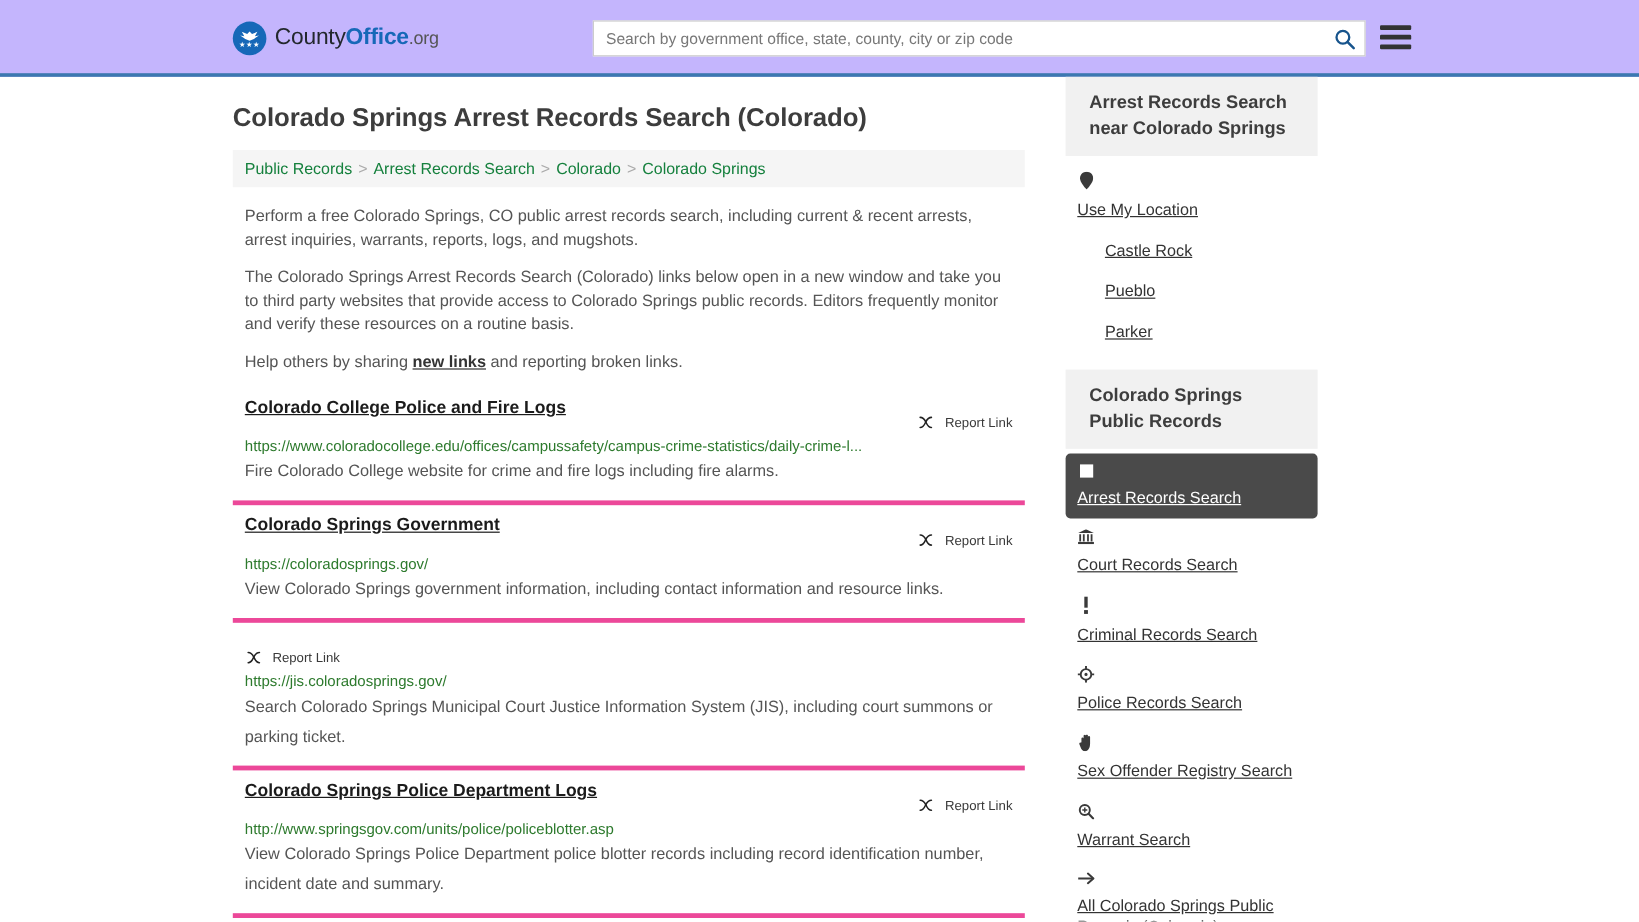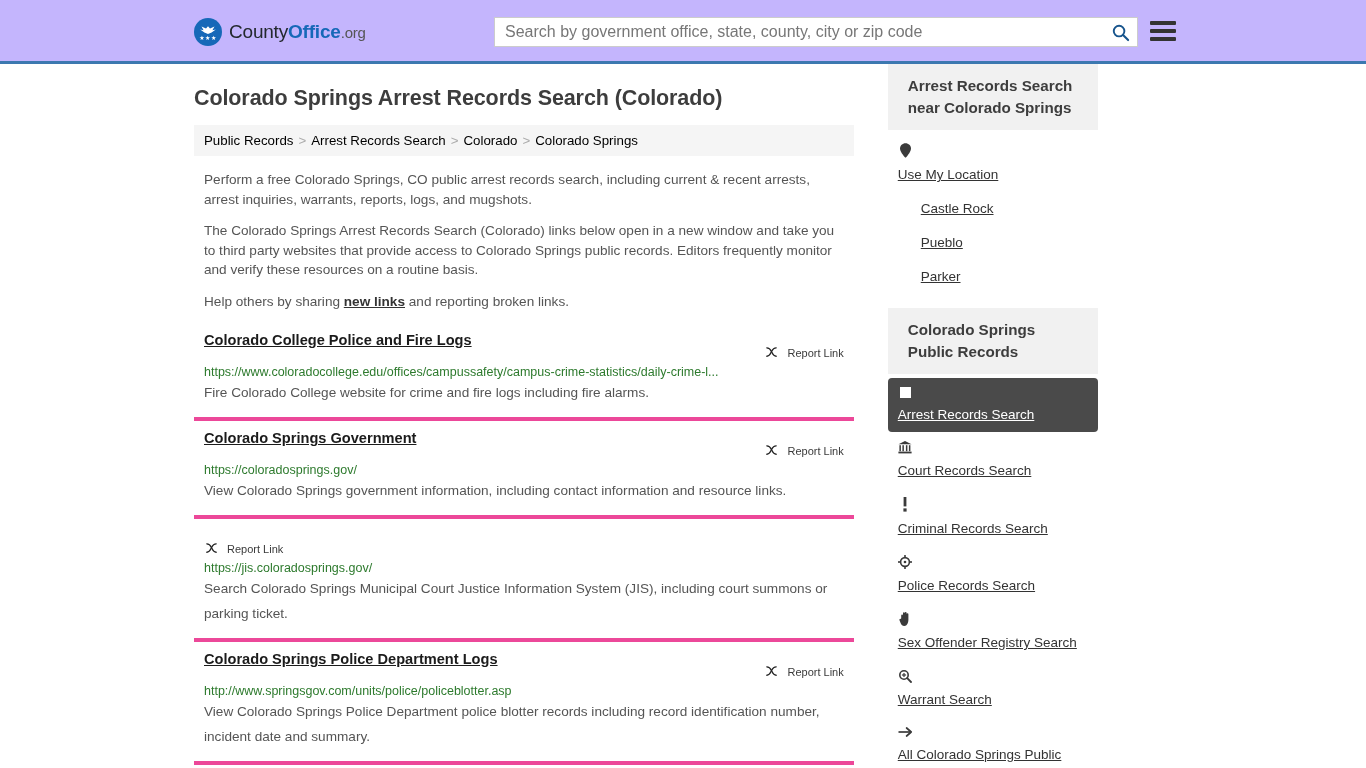--- a/index.html
+++ b/index.html
@@ -71,21 +71,21 @@
     border: 1px solid #ccc;
     display: flex;
     align-items: center;
   }
   .search-input {
     flex: 1;
     border: none;
     outline: none;
     height: 100%;
     padding: 2px 10px;
-    font-size: 16px;
+    font-size: 13px;
     font-family: "Liberation Sans", sans-serif;
     color: #333;
     background: transparent;
   }
   .search-input::placeholder { color: #777; }
   .search-btn {
     width: 34px; height: 28px;
     background: transparent;
     border: none;
     display: flex;
@@ -137,21 +137,21 @@
   }
 
   .breadcrumb {
     background: #f5f5f5;
     padding: 8px 10px;
     font-size: 13.3px;
     color: #555;
     margin-bottom: 14px;
   }
   .breadcrumb a {
-    color: #000000;
+    color: #15803d;
     text-decoration: none;
   }
   .breadcrumb .sep { color: #aaa; margin: 0 5px; }
 
   .intro p {
     margin: 0 0 12px 0;
     padding: 0 10px;
     font-size: 13.6px;
     line-height: 19.5px;
     color: #555;

